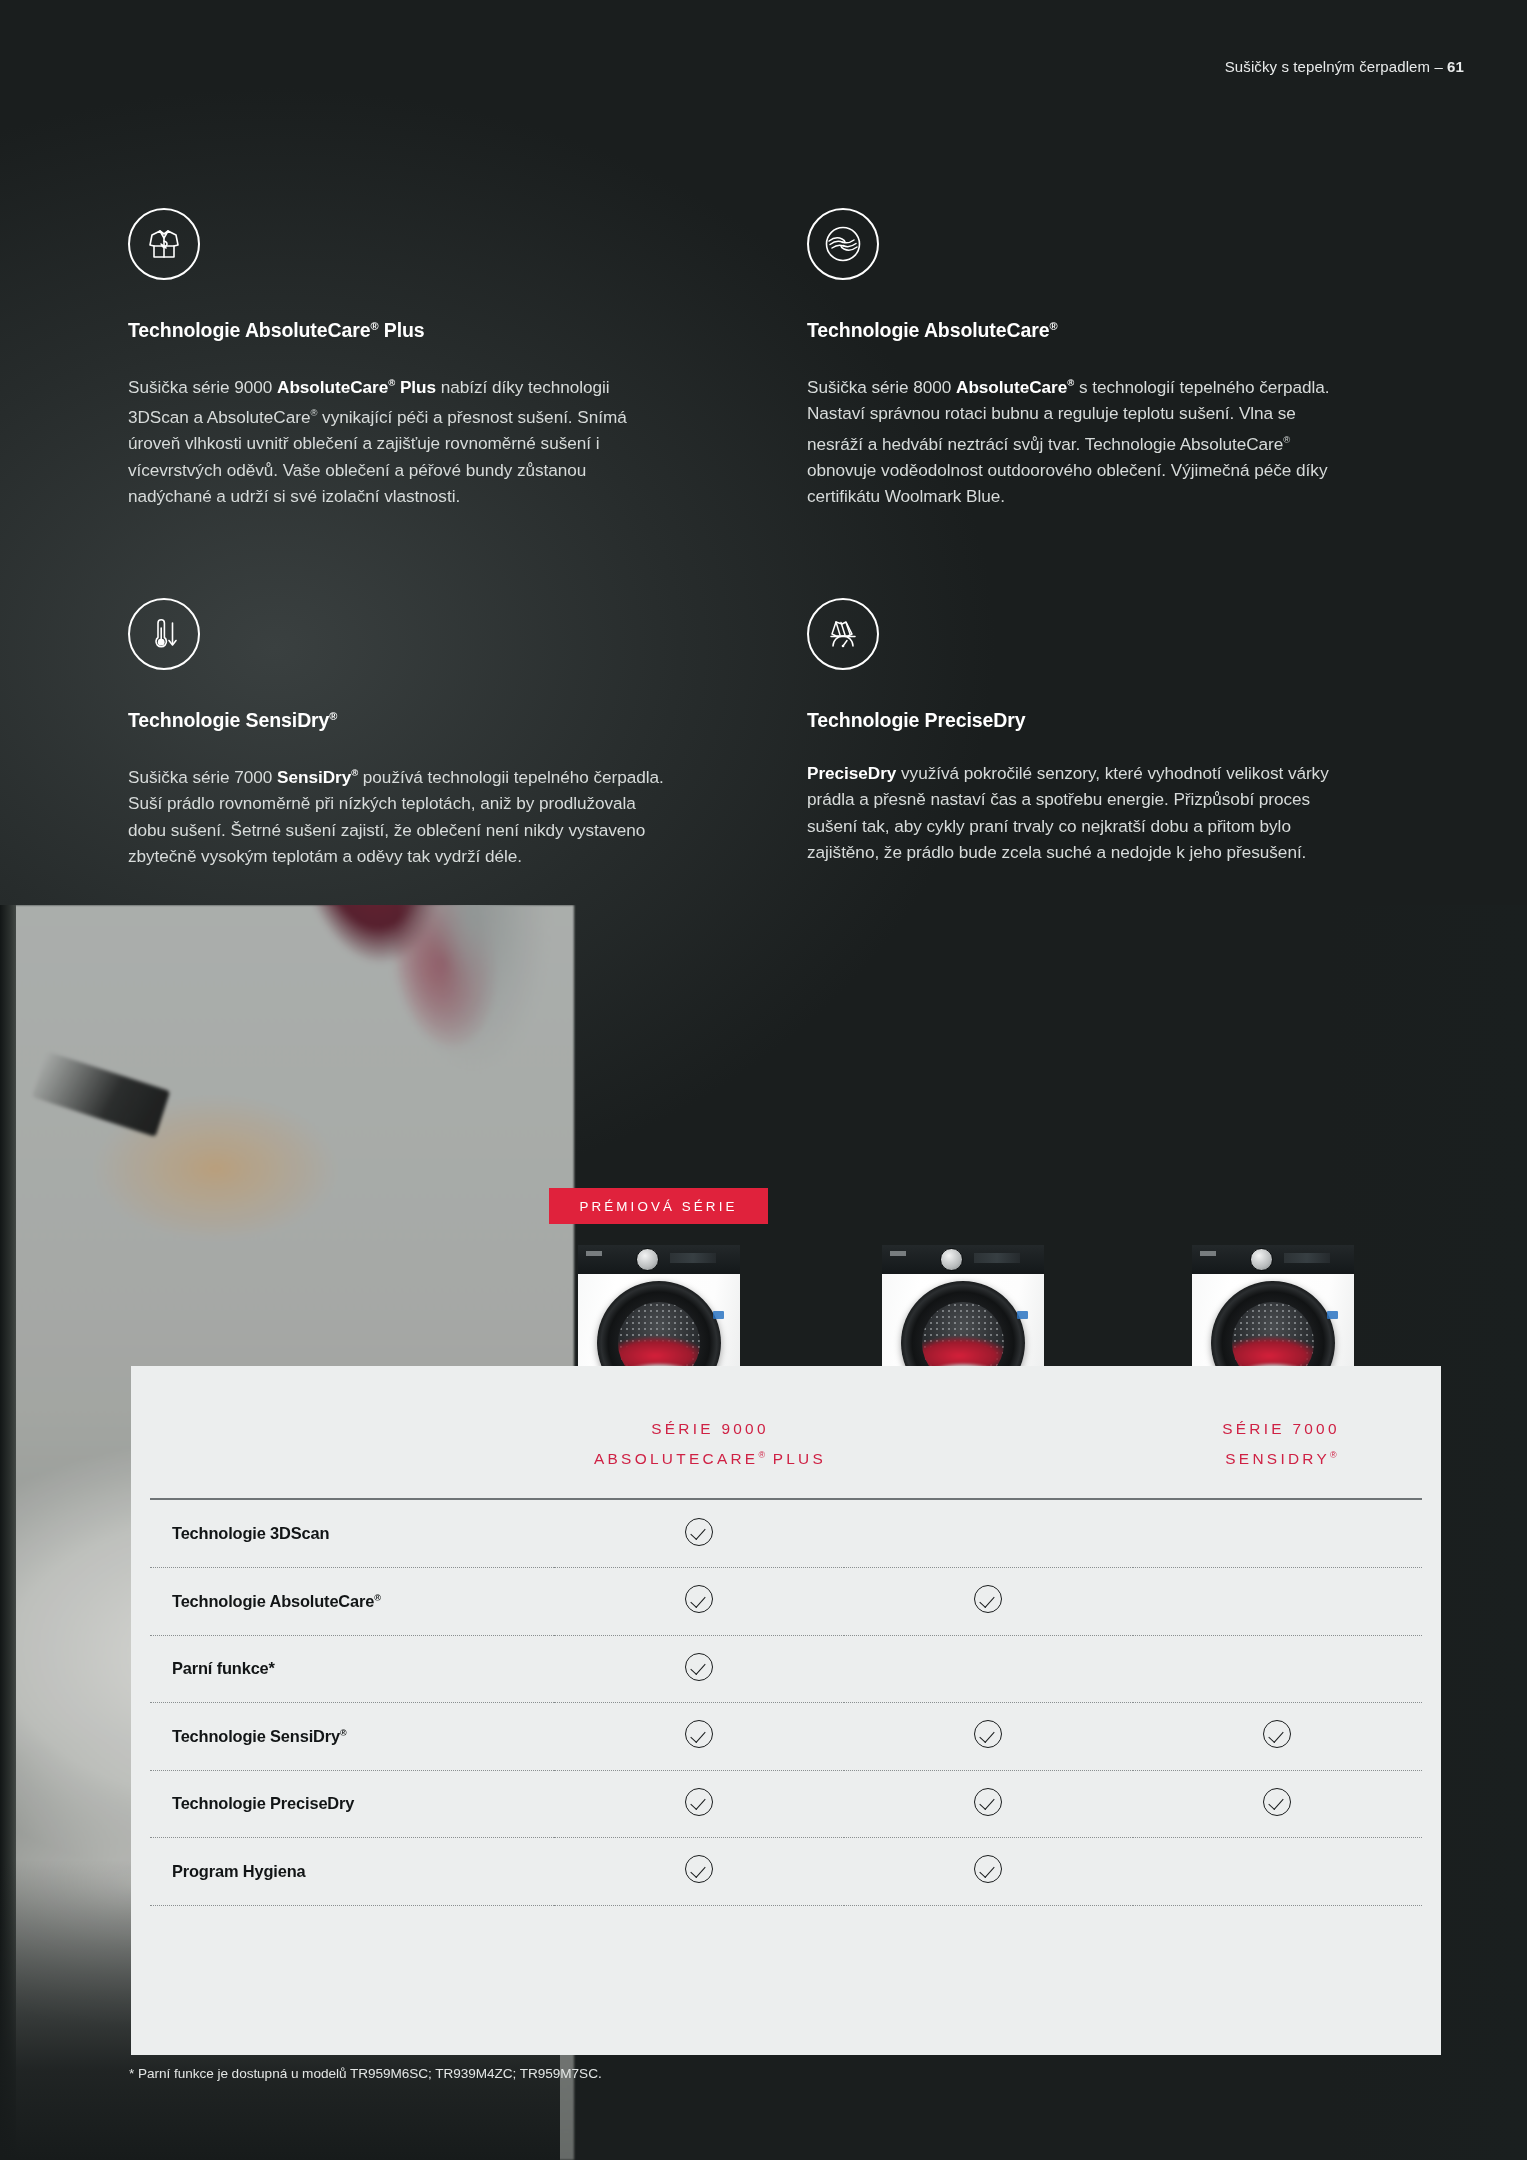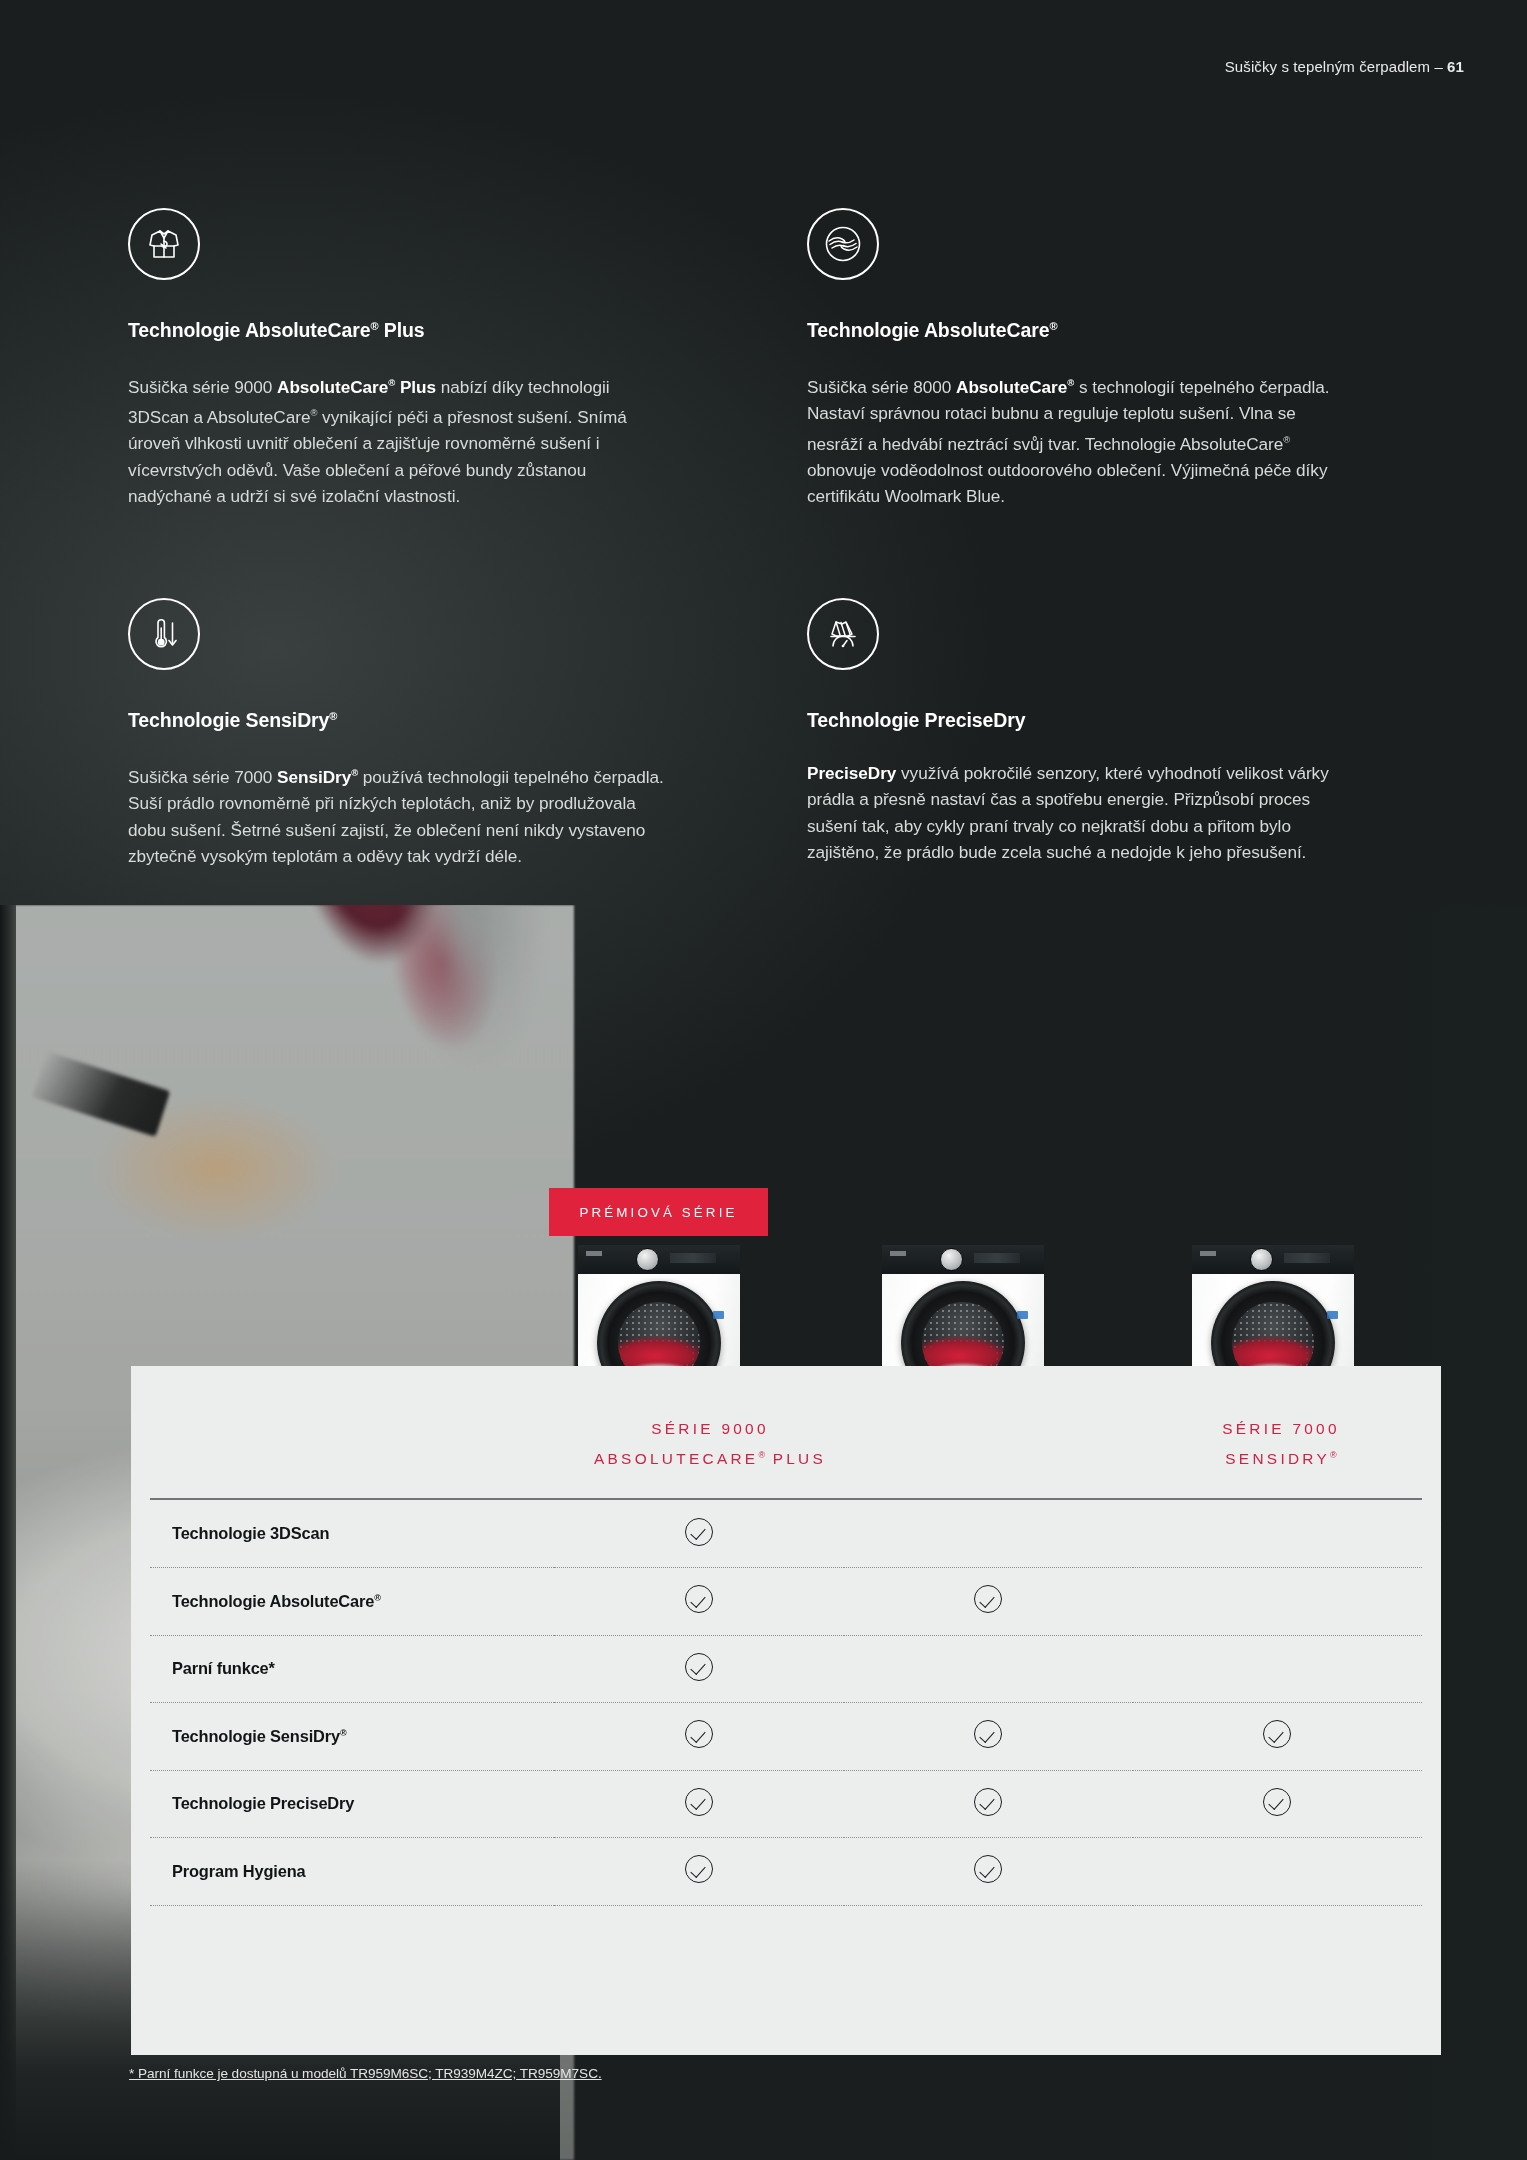--- a/index.html
+++ b/index.html
@@ -149,21 +149,21 @@
   }
   .feat-body b { color: #ffffff; font-weight: bold; }
   .feat-body sup { font-size: 9.5px; vertical-align: super; }
 
   
   .premium-badge {
     position: absolute;
     left: 549px;
     top: 1188px;
     width: 219px;
-    height: 48px;
+    height: 36px;
     background: #e0223c;
     color: #ffffff;
     font-size: 13.4px;
     letter-spacing: 3.1px;
     display: flex;
     align-items: center;
     justify-content: center;
     z-index: 6;
   }
 
@@ -352,21 +352,20 @@
   }
 
   
   .footnote {
     position: absolute;
     left: 129px;
     top: 2066px;
     font-size: 13.6px;
     color: #e2e5e4;
     letter-spacing: -.05px;
-    text-decoration: underline;
   }
 </style>
 </head>
 <body>
 
 <div id="page">
 
   <div class="bg-photo">
     <div class="photo-inner">
       <div class="photo-red-cloth"></div>

